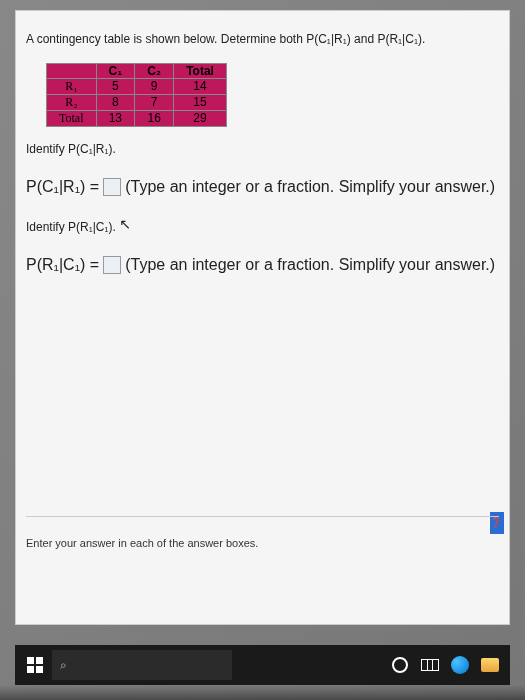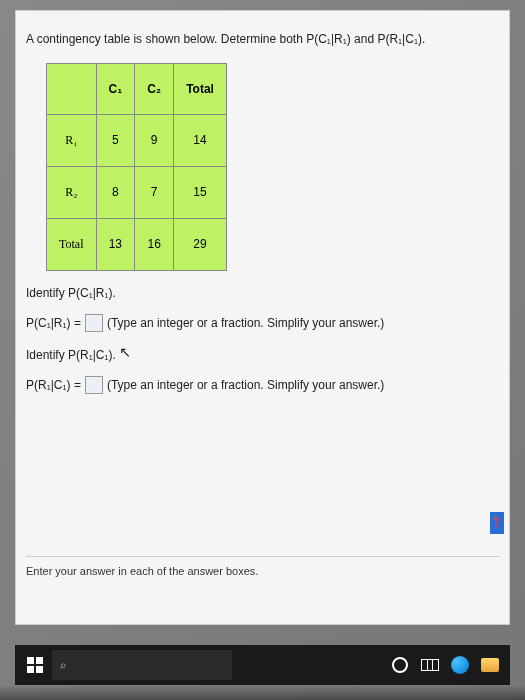--- a/index.html
+++ b/index.html
@@ -25,38 +25,38 @@
       color: #222;
       margin-bottom: 15px;
       line-height: 1.4;
     }
     table.contingency {
       border-collapse: collapse;
       margin: 10px 0 15px 20px;
     }
     table.contingency td, table.contingency th {
       border: 1px solid #888;
-      padding: 18px 12px;
+      padding: 0 12px;
       text-align: center;
       font-size: 12px;
       font-weight: normal;
-      background: #bef264;
+      background: #be185d;
     }
     table.contingency th {
       font-weight: bold;
     }
     .row-header { font-weight: bold; font-family: Liberation Serif, serif; }
     .identify-line {
       font-size: 12px;
       margin: 8px 0;
       color: #222;
     }
     .answer-line {
-      font-size: 12px;
-      margin: 14px 0;
+      font-size: 16px;
+      margin: 22px 0;
       color: #222;
       display: flex;
       align-items: center;
       flex-wrap: wrap;
       gap: 4px;
     }
     .answer-box {
       display: inline-block;
       width: 18px;
       height: 18px;
@@ -64,25 +64,25 @@
       background: #eaf0f5;
       vertical-align: middle;
     }
     .cursor-icon {
       display: inline-block;
       font-size: 14px;
       transform: translateY(-2px);
     }
     .footer-bar {
       position: absolute;
-      bottom: 39px;
+      bottom: 55px;
       left: 10px;
       right: 10px;
       border-top: 1px solid #ccc;
-      padding: 8px 0;
+      padding: 20px 0;
       font-size: 11px;
       color: #333;
       margin-top: 16px;
     }
     .blue-tab {
       position: absolute;
       right: 5px;
       bottom: 90px;
       width: 14px;
       height: 22px;

